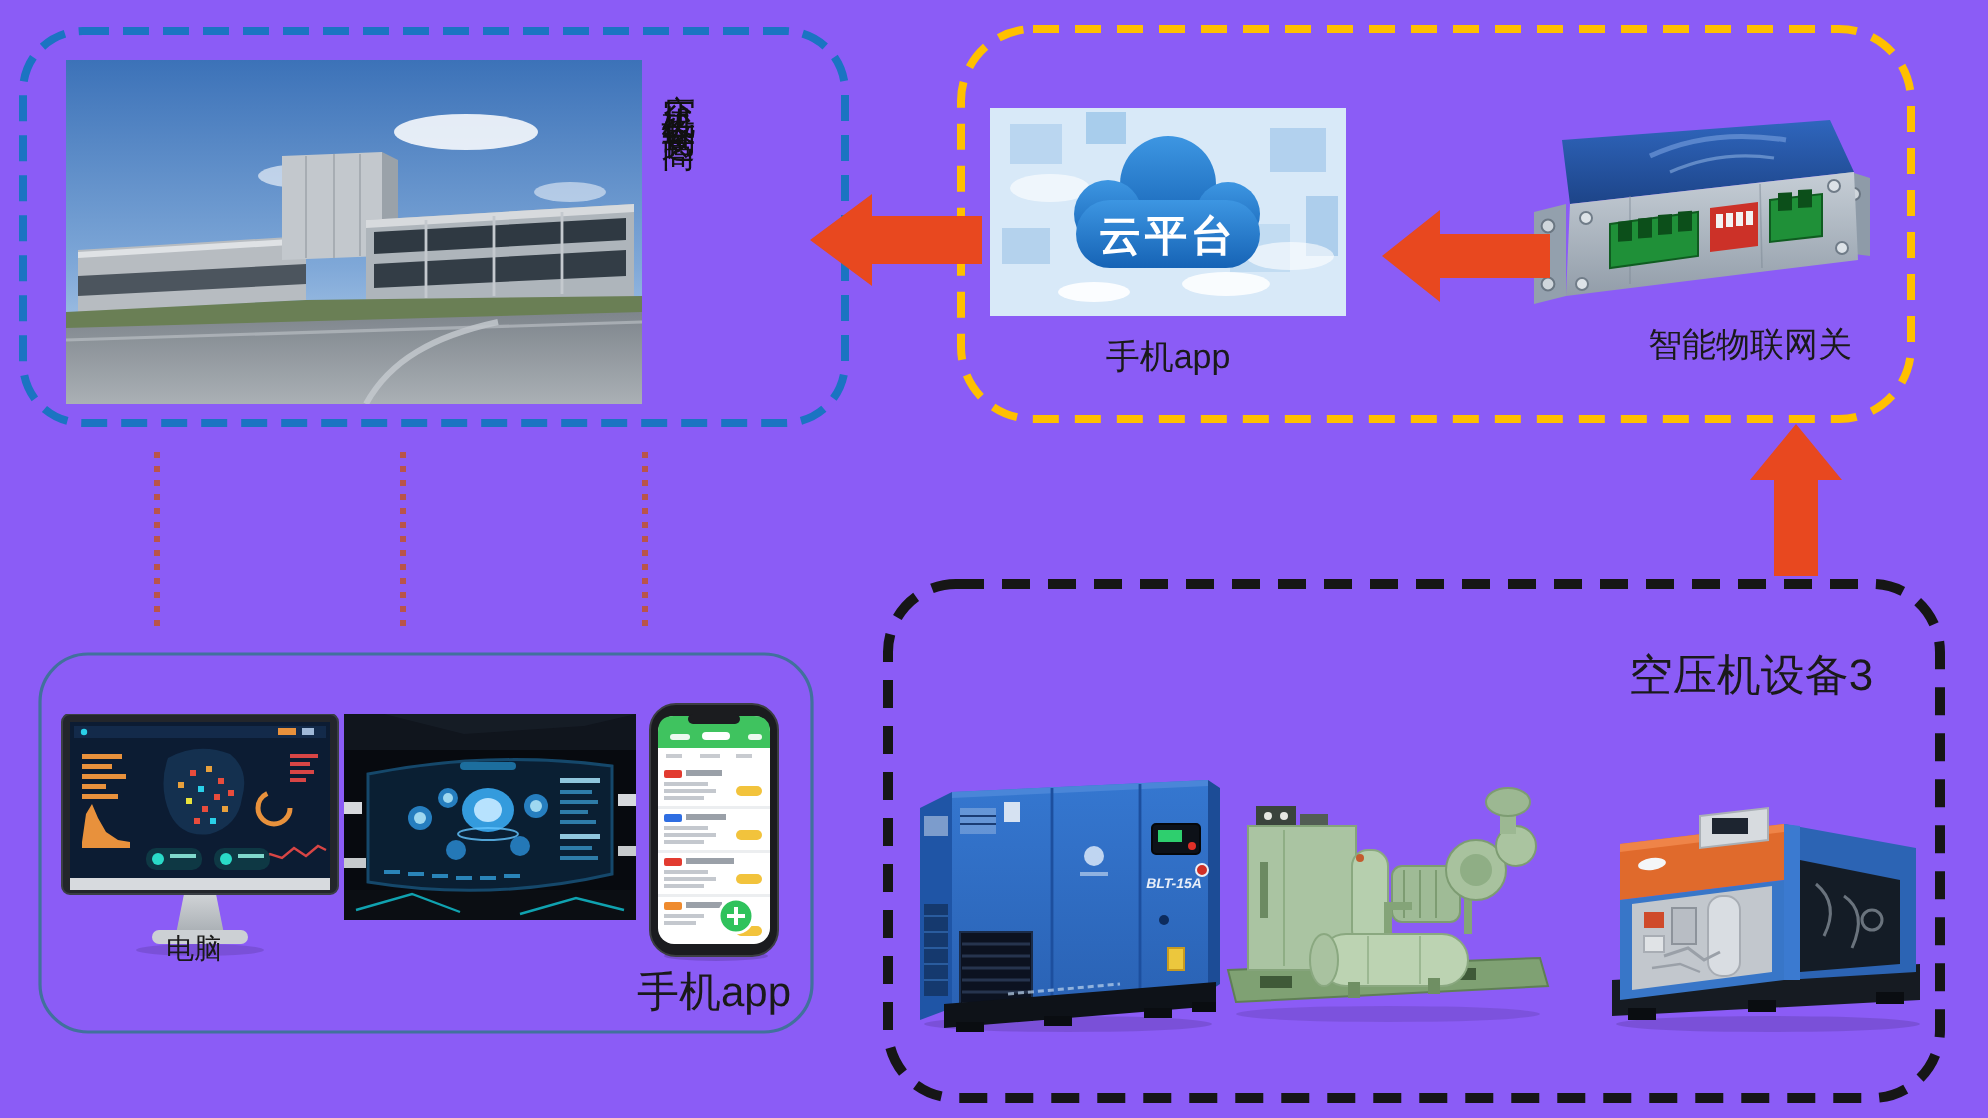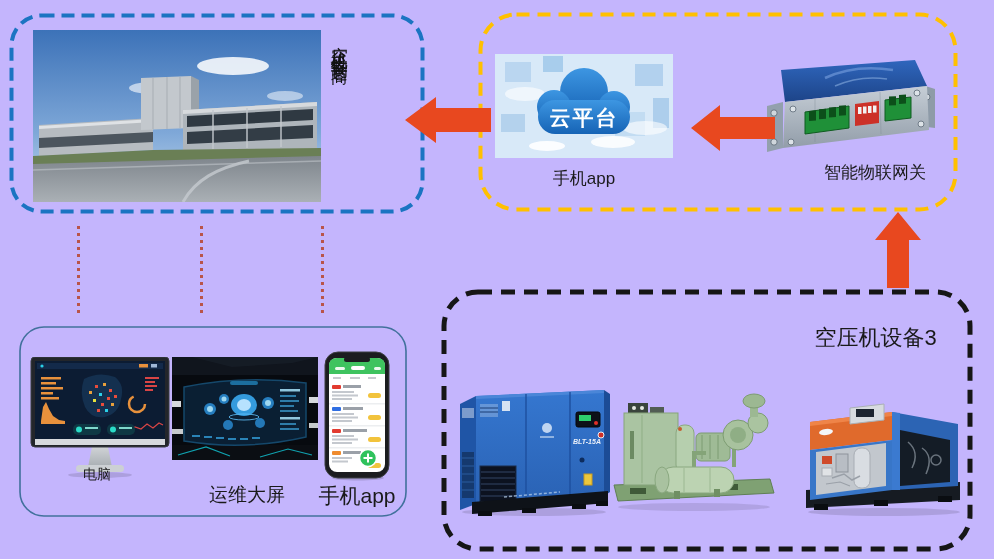--- a/index.html
+++ b/index.html
@@ -1,17 +1,17 @@
 <!DOCTYPE html>
 <html><head>
 <meta charset="utf-8">
 <style>
   * { margin:0; padding:0; box-sizing:border-box; }
   body { background:#fff; font-family:"Liberation Sans", sans-serif; }
-  #canvas { position:relative; width:994px; height:559px; background:#c4b5fd; overflow:hidden; }
+  #canvas { position:relative; width:994px; height:559px; background:#8b5cf6; overflow:hidden; }
   .abs { position:absolute; }
   .label { color:#1a1a1a; text-align:center; white-space:nowrap; }
   .vtext {
     writing-mode:vertical-rl; text-orientation:upright;
     font-size:17px; letter-spacing:3px; color:#111; line-height:1.1;
   }
   .dotted-v {
     width:3px;
     background-image:repeating-linear-gradient(to bottom, #b9544a 0 3px, transparent 3px 7px);
   }
@@ -306,21 +306,20 @@
       <rect x="44" y="112" width="13" height="5" rx="2.5" fill="#f2c33c"></rect>
     </g>
     <g>
       <circle cx="44" cy="107" r="8.5" fill="#2fc25c" stroke="#ffffff" stroke-width="1.5"></circle>
       <rect x="43" y="102.5" width="2" height="9" fill="#ffffff"></rect>
       <rect x="39.5" y="106" width="9" height="2" fill="#ffffff"></rect>
     </g>
   </svg>
 
   <div class="abs label" style="left:57px;top:466px;width:80px;font-size:14px">电脑</div>
-  <div class="abs label" style="left:197px;top:482px;width:100px;font-size:19px">运维大屏</div>
   <div class="abs label" style="left:317px;top:482px;width:80px;font-size:21px">手机app</div>
 
   <svg class="abs" style="left:441px;top:289px" width="532" height="263">
     <rect x="3" y="3" width="526" height="257" rx="34" fill="none" stroke-width="5" stroke-dasharray="14 9" stroke="#161616"></rect>
   </svg>
 
   <div class="abs label" style="left:798px;top:323px;width:155px;font-size:22px">空压机设备3</div>
 
   <svg class="abs" style="left:452px;top:378px" width="165" height="140" viewBox="0 0 165 140">
     <defs>

